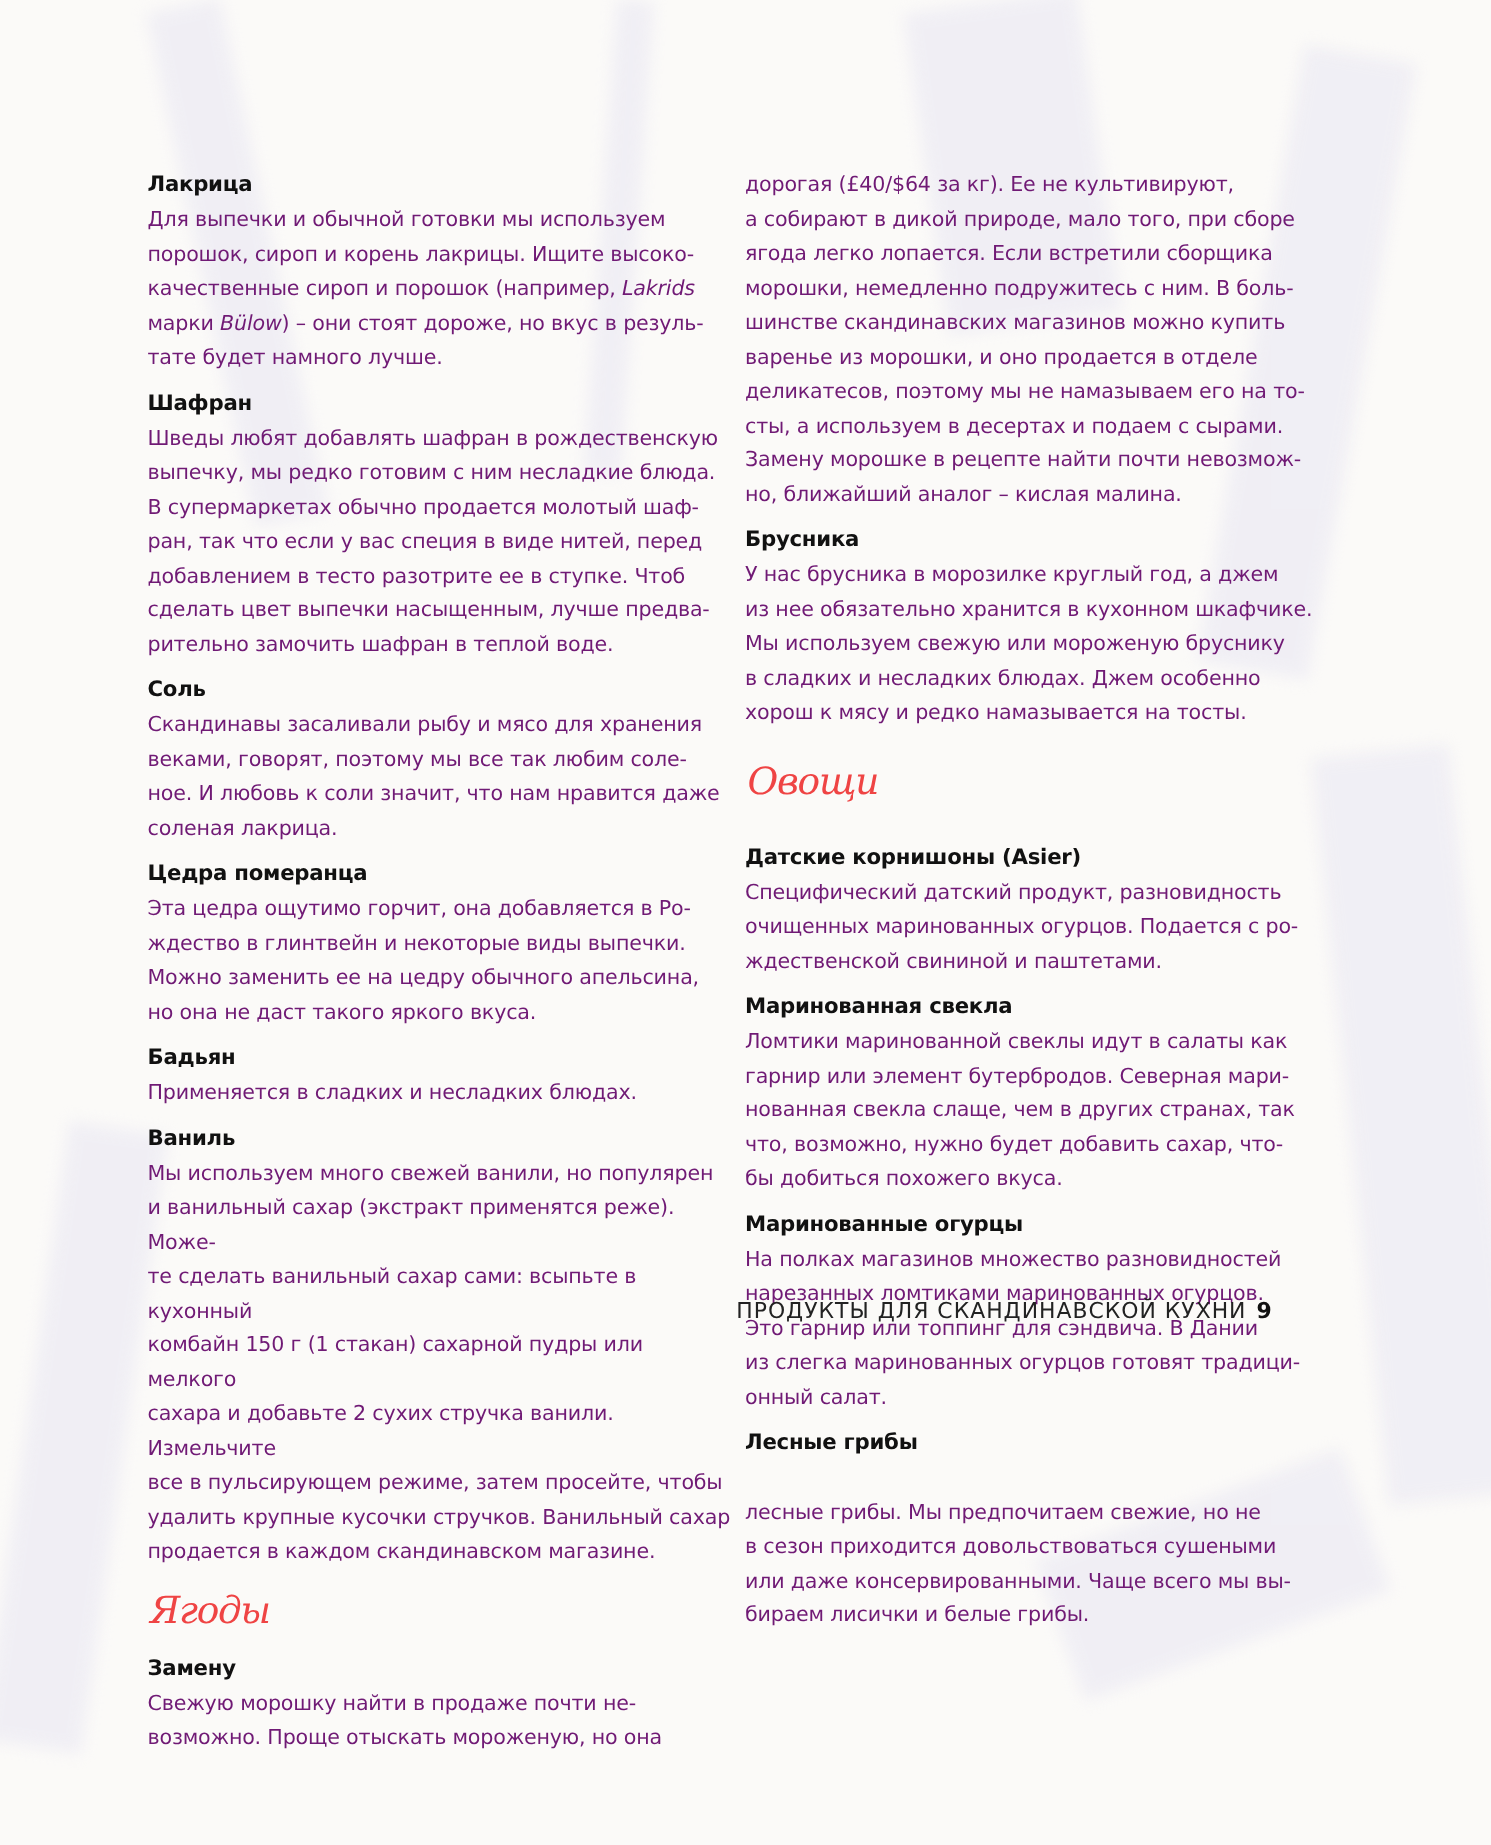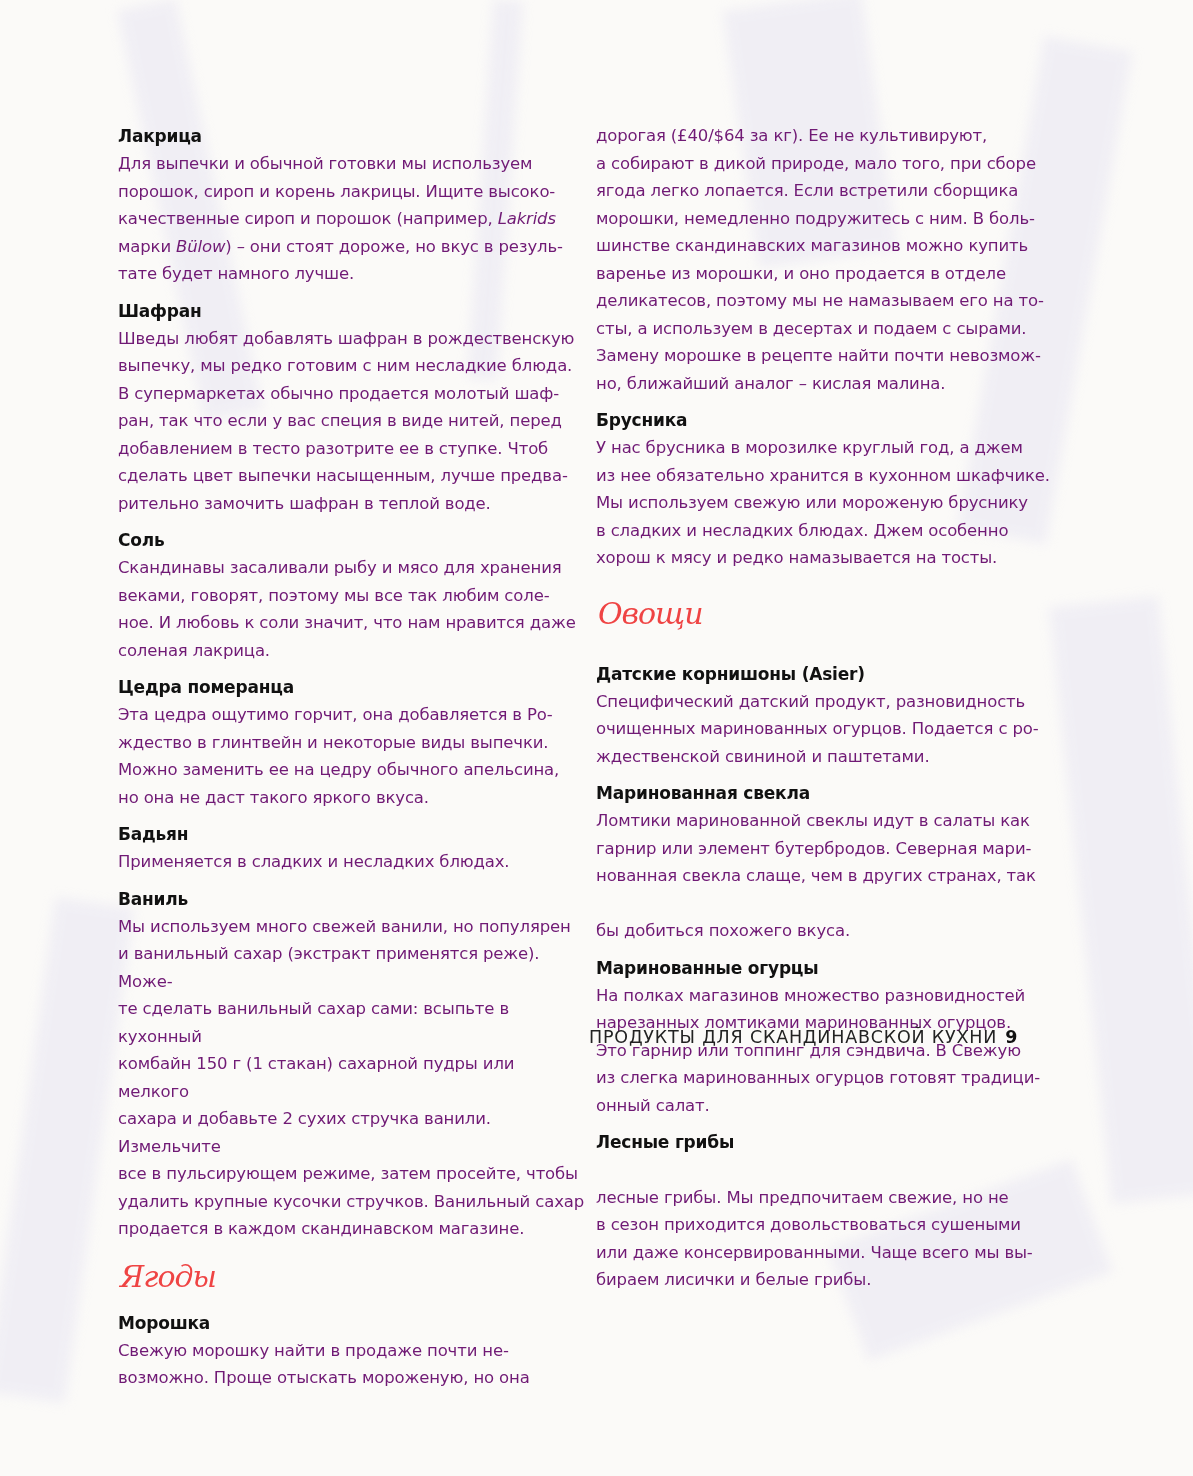--- a/index.html
+++ b/index.html
@@ -4,21 +4,21 @@
   <style>
     html, body { margin: 0; padding: 0; }
     body {
       width: 1193px; height: 1476px; position: relative; overflow: hidden;
       background: #fbfaf8;
       font-family: "DejaVu Sans", sans-serif;
       color: #2a2a2a;
     }
     .bg { position: absolute; inset: 0; z-index: 0; pointer-events: none; }
     .bg .streak { position: absolute; background: #e8e6f2; opacity: .55; filter: blur(6px); }
-    .page { position: absolute; inset: 0; z-index: 1; }
+    .page { position: absolute; inset: 0; z-index: 1; margin-top: 12px; }
     .col { position: absolute; top: 122px; width: 470px; }
     .col-left { left: 118px; }
     .col-right { left: 596px; top: 122px; }
     .entry { margin: 0 0 9px 0; }
     .entry h3 {
       margin: 0; font-size: 17px; font-weight: bold; color: #111;
       line-height: 28px; letter-spacing: -0.2px;
     }
     .entry p {
       margin: 0; font-size: 16.5px; line-height: 27.5px; color: #701a75;
@@ -72,21 +72,21 @@
           <h3>Бадьян</h3>
           <p><span>Применяется в сладких и несладких блюдах.</span></p>
         </div>
         <div class="entry">
           <h3>Ваниль</h3>
           <p><span>Мы используем много свежей ванили, но популярен</span><br><span>и ванильный сахар (экстракт применятся реже). Може-</span><br><span>те сделать ванильный сахар сами: всыпьте в кухонный</span><br><span>комбайн 150 г (1 стакан) сахарной пудры или мелкого</span><br><span>сахара и добавьте 2 сухих стручка ванили. Измельчите</span><br><span>все в пульсирующем режиме, затем просейте, чтобы</span><br><span>удалить крупные кусочки стручков. Ванильный сахар</span><br><span>продается в каждом скандинавском магазине.</span></p>
         </div>
       </div>
     <div class="section-title">Ягоды</div>
     <div class="entry">
-      <h3>Морошка</h3>
+      <h3>Замену</h3>
       <p>
         <span>Свежую морошку найти в продаже почти не-</span><br>
         <span>возможно. Проще отыскать мороженую, но она</span>
       </p>
     </div>
   </div>
 
   <div class="col col-right">
     <div class="entry">
       <p id="cloud-cont"><span>дорогая (£40/$64 за кг). Ее не культивируют,</span><br><span>а собирают в дикой природе, мало того, при сборе</span><br><span>ягода легко лопается. Если встретили сборщика</span><br><span>морошки, немедленно подружитесь с ним. В боль-</span><br><span>шинстве скандинавских магазинов можно купить</span><br><span>варенье из морошки, и оно продается в отделе</span><br><span>деликатесов, поэтому мы не намазываем его на то-</span><br><span>сты, а используем в десертах и подаем с сырами.</span><br><span>Замену морошке в рецепте найти почти невозмож-</span><br><span>но, ближайший аналог – кислая малина.</span></p>
@@ -96,25 +96,25 @@
       <p id="lingon-text"><span>У нас брусника в морозилке круглый год, а джем</span><br><span>из нее обязательно хранится в кухонном шкафчике.</span><br><span>Мы используем свежую или мороженую бруснику</span><br><span>в сладких и несладких блюдах. Джем особенно</span><br><span>хорош к мясу и редко намазывается на тосты.</span></p>
     </div>
     <div class="section-title" style="margin-top:22px;margin-bottom:26px;">Овощи</div>
     <div id="veg-entries">
         <div class="entry">
           <h3>Датские корнишоны (Asier)</h3>
           <p><span>Специфический датский продукт, разновидность</span><br><span>очищенных маринованных огурцов. Подается с ро-</span><br><span>ждественской свининой и паштетами.</span></p>
         </div>
         <div class="entry">
           <h3>Маринованная свекла</h3>
-          <p><span>Ломтики маринованной свеклы идут в салаты как</span><br><span>гарнир или элемент бутербродов. Северная мари-</span><br><span>нованная свекла слаще, чем в других странах, так</span><br><br><span>бы добиться похожего вкуса.</span></p>
+          <p><span>Ломтики маринованной свеклы идут в салаты как</span><br><span>гарнир или элемент бутербродов. Северная мари-</span><br><span>нованная свекла слаще, чем в других странах, так</span><br><span>что, возможно, нужно будет добавить сахар, что-</span><br><span>бы добиться похожего вкуса.</span></p>
         </div>
         <div class="entry">
           <h3>Маринованные огурцы</h3>
-          <p><span>На полках магазинов множество разновидностей</span><br><span>нарезанных ломтиками маринованных огурцов.</span><br><span>Это гарнир или топпинг для сэндвича. В Свежую</span><br><span>из слегка маринованных огурцов готовят традици-</span><br><span>онный салат.</span></p>
+          <p><span>На полках магазинов множество разновидностей</span><br><span>нарезанных ломтиками маринованных огурцов.</span><br><span>Это гарнир или топпинг для сэндвича. В Дании</span><br><span>из слегка маринованных огурцов готовят традици-</span><br><span>онный салат.</span></p>
         </div>
         <div class="entry">
           <h3>Лесные грибы</h3>
           <p><br><span>лесные грибы. Мы предпочитаем свежие, но не</span><br><span>в сезон приходится довольствоваться сушеными</span><br><span>или даже консервированными. Чаще всего мы вы-</span><br><span>бираем лисички и белые грибы.</span></p>
         </div>
       </div>
   </div>
 
   <div class="footer">
     <span>ПРОДУКТЫ ДЛЯ СКАНДИНАВСКОЙ КУХНИ</span><span class="num">9</span>

